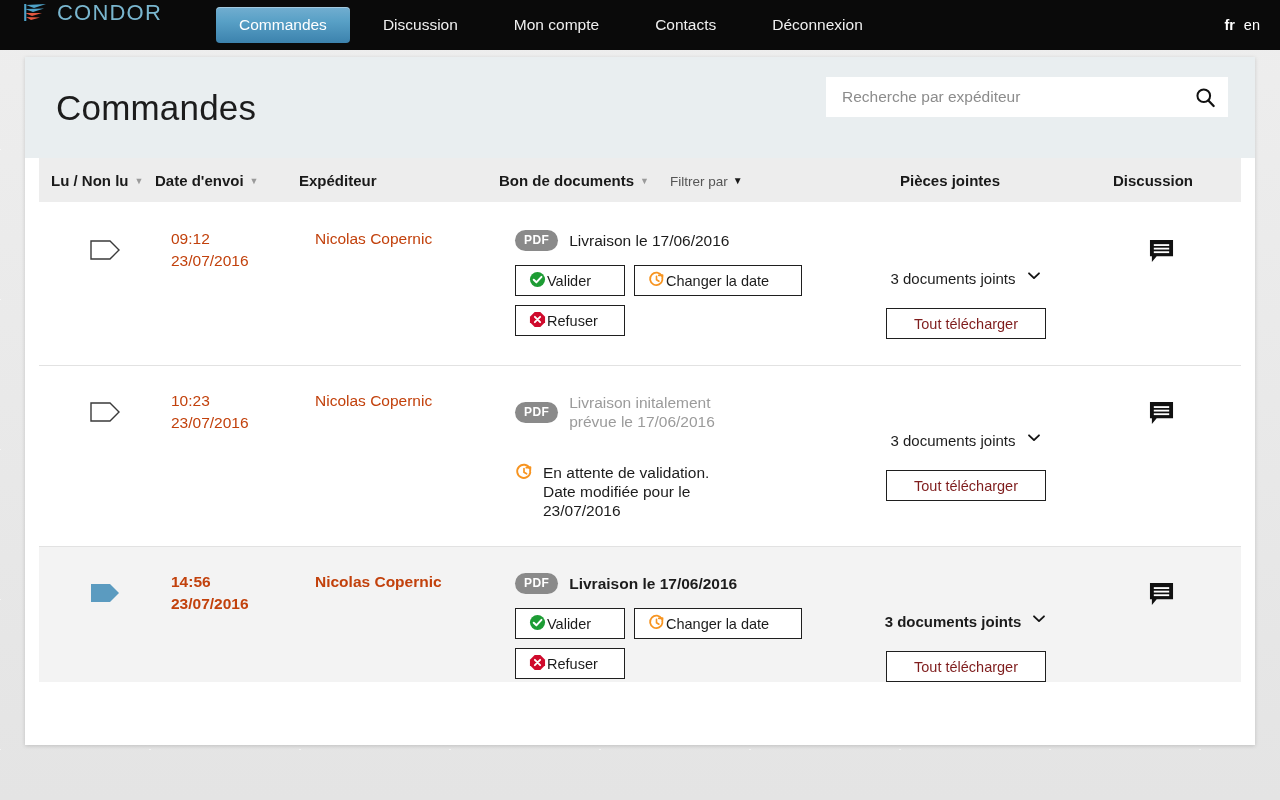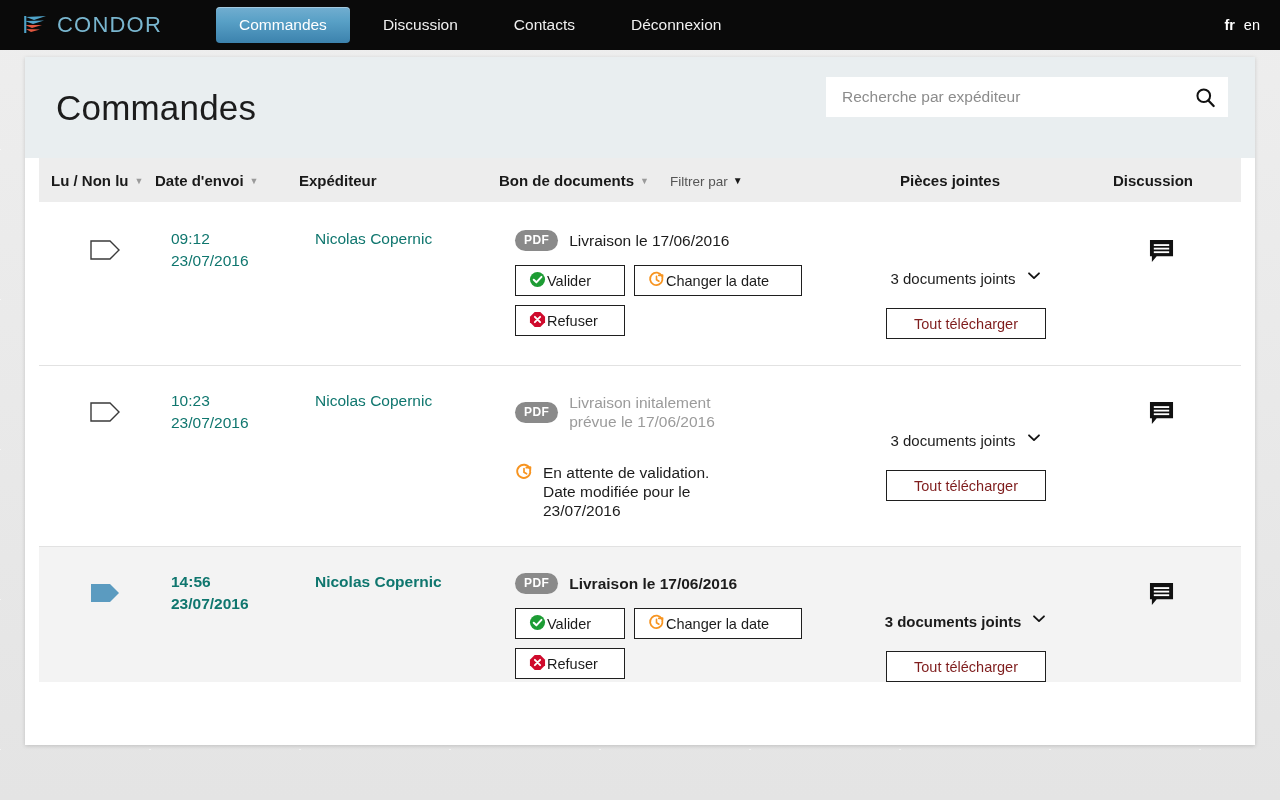--- a/index.html
+++ b/index.html
@@ -15,21 +15,21 @@
       linear-gradient(-45deg, rgba(255,255,255,.55) 1px, transparent 1px),
       linear-gradient(180deg, #eeeeee 0%, #e4e4e4 100%);
     background-size: 150px 150px, 150px 150px, 100% 100%;
     background-position: 0 0, 0 0, 0 0;
   }
 
   
   .topbar {
     height: 50px; width: 100%;
     background: #0a0a0a;
-    display: flex; align-items: center;
+    display: flex; align-items: flex-start;
     position: relative;
   }
   .brand { display: flex; align-items: center; margin-left: 22px; width: 150px; }
   .brand-mark { width: 26px; height: 26px; margin-right: 9px; }
   .brand-text {
     color: #79b6cf; font-size: 22px; letter-spacing: 1.2px;
     font-family: "Liberation Sans", sans-serif;
   }
   .nav { display: flex; align-items: center; margin-left: 44px; height: 50px; }
   .nav-item {
@@ -113,21 +113,21 @@
   .c-att    { width: 230px; }
   .c-disc   { flex: 1; display: flex; justify-content: center; }
 
   .hdr-read   { width: 116px; padding-left: 12px; }
   .hdr-date   { width: 144px; }
   .hdr-sender { width: 200px; }
   .hdr-order  { width: 336px; display: flex; align-items: baseline; }
   .hdr-att    { width: 230px; display: flex; justify-content: center; }
   .hdr-disc   { flex: 1; display: flex; justify-content: center; }
 
-  .cell-txt { font-size: 15.5px; color: #0f766e; line-height: 22px; }
+  .cell-txt { font-size: 15.5px; color: #c2410c; line-height: 22px; }
   .row.unread .cell-txt { font-weight: bold; }
 
   
   .tag { width: 30px; height: 20px; }
 
   
   .order-line { display: flex; align-items: flex-start; gap: 11px; }
   .pdf-badge {
     background: #8a8a8a; color: #ffffff; font-size: 12px; font-weight: bold;
     border-radius: 11px; padding: 3px 9px 4px; letter-spacing: .4px;
@@ -177,20 +177,21 @@
         <path d="M4 17 L18 17.5 L9 20 Z" fill="#e2573f"></path>
         <rect x="2.2" y="4" width="2.1" height="17" fill="#4fa3c9"></rect>
       </svg>
     </span>
     <span class="brand-text">CONDOR</span>
   </div>
 
   <div class="nav">
     <div class="nav-item active">Commandes</div>
     <div class="nav-item">Discussion</div>
+    <div class="nav-item">Mon compte</div>
     <div class="nav-item">Contacts</div>
     <div class="nav-item">Déconnexion</div>
   </div>
 
   <div class="lang">
     <span class="on">fr</span>
     <span>en</span>
   </div>
 </div>
 

